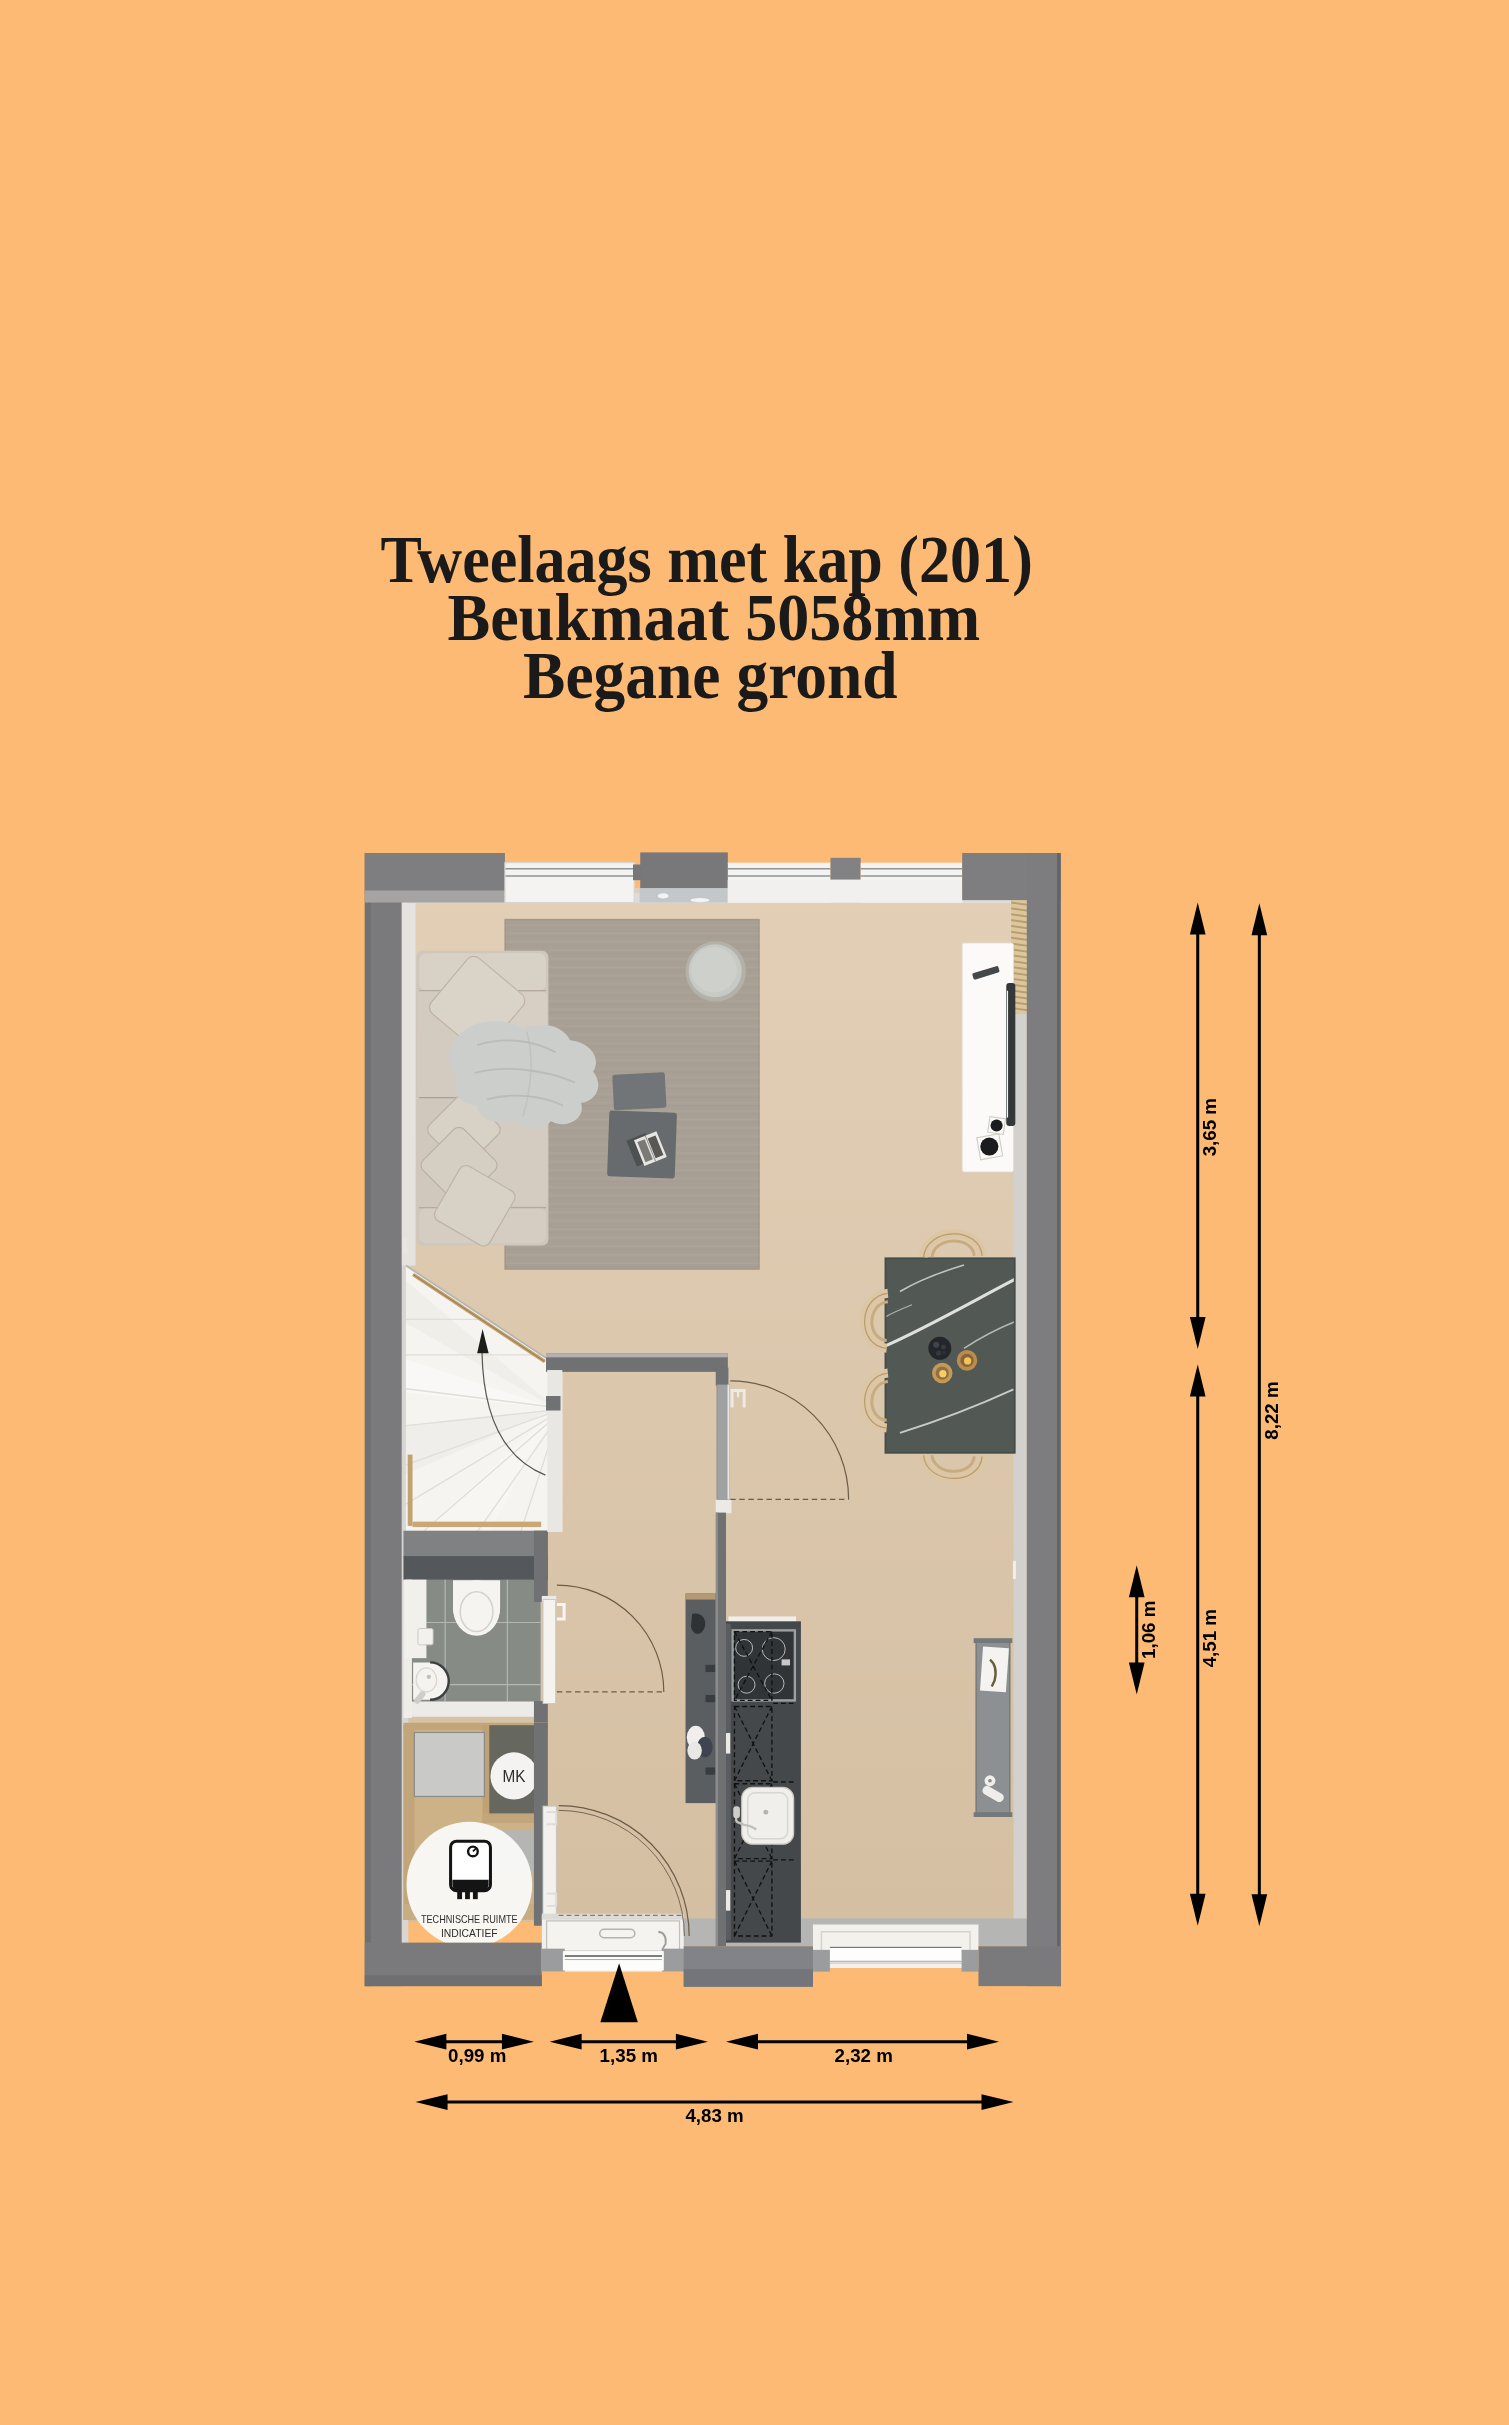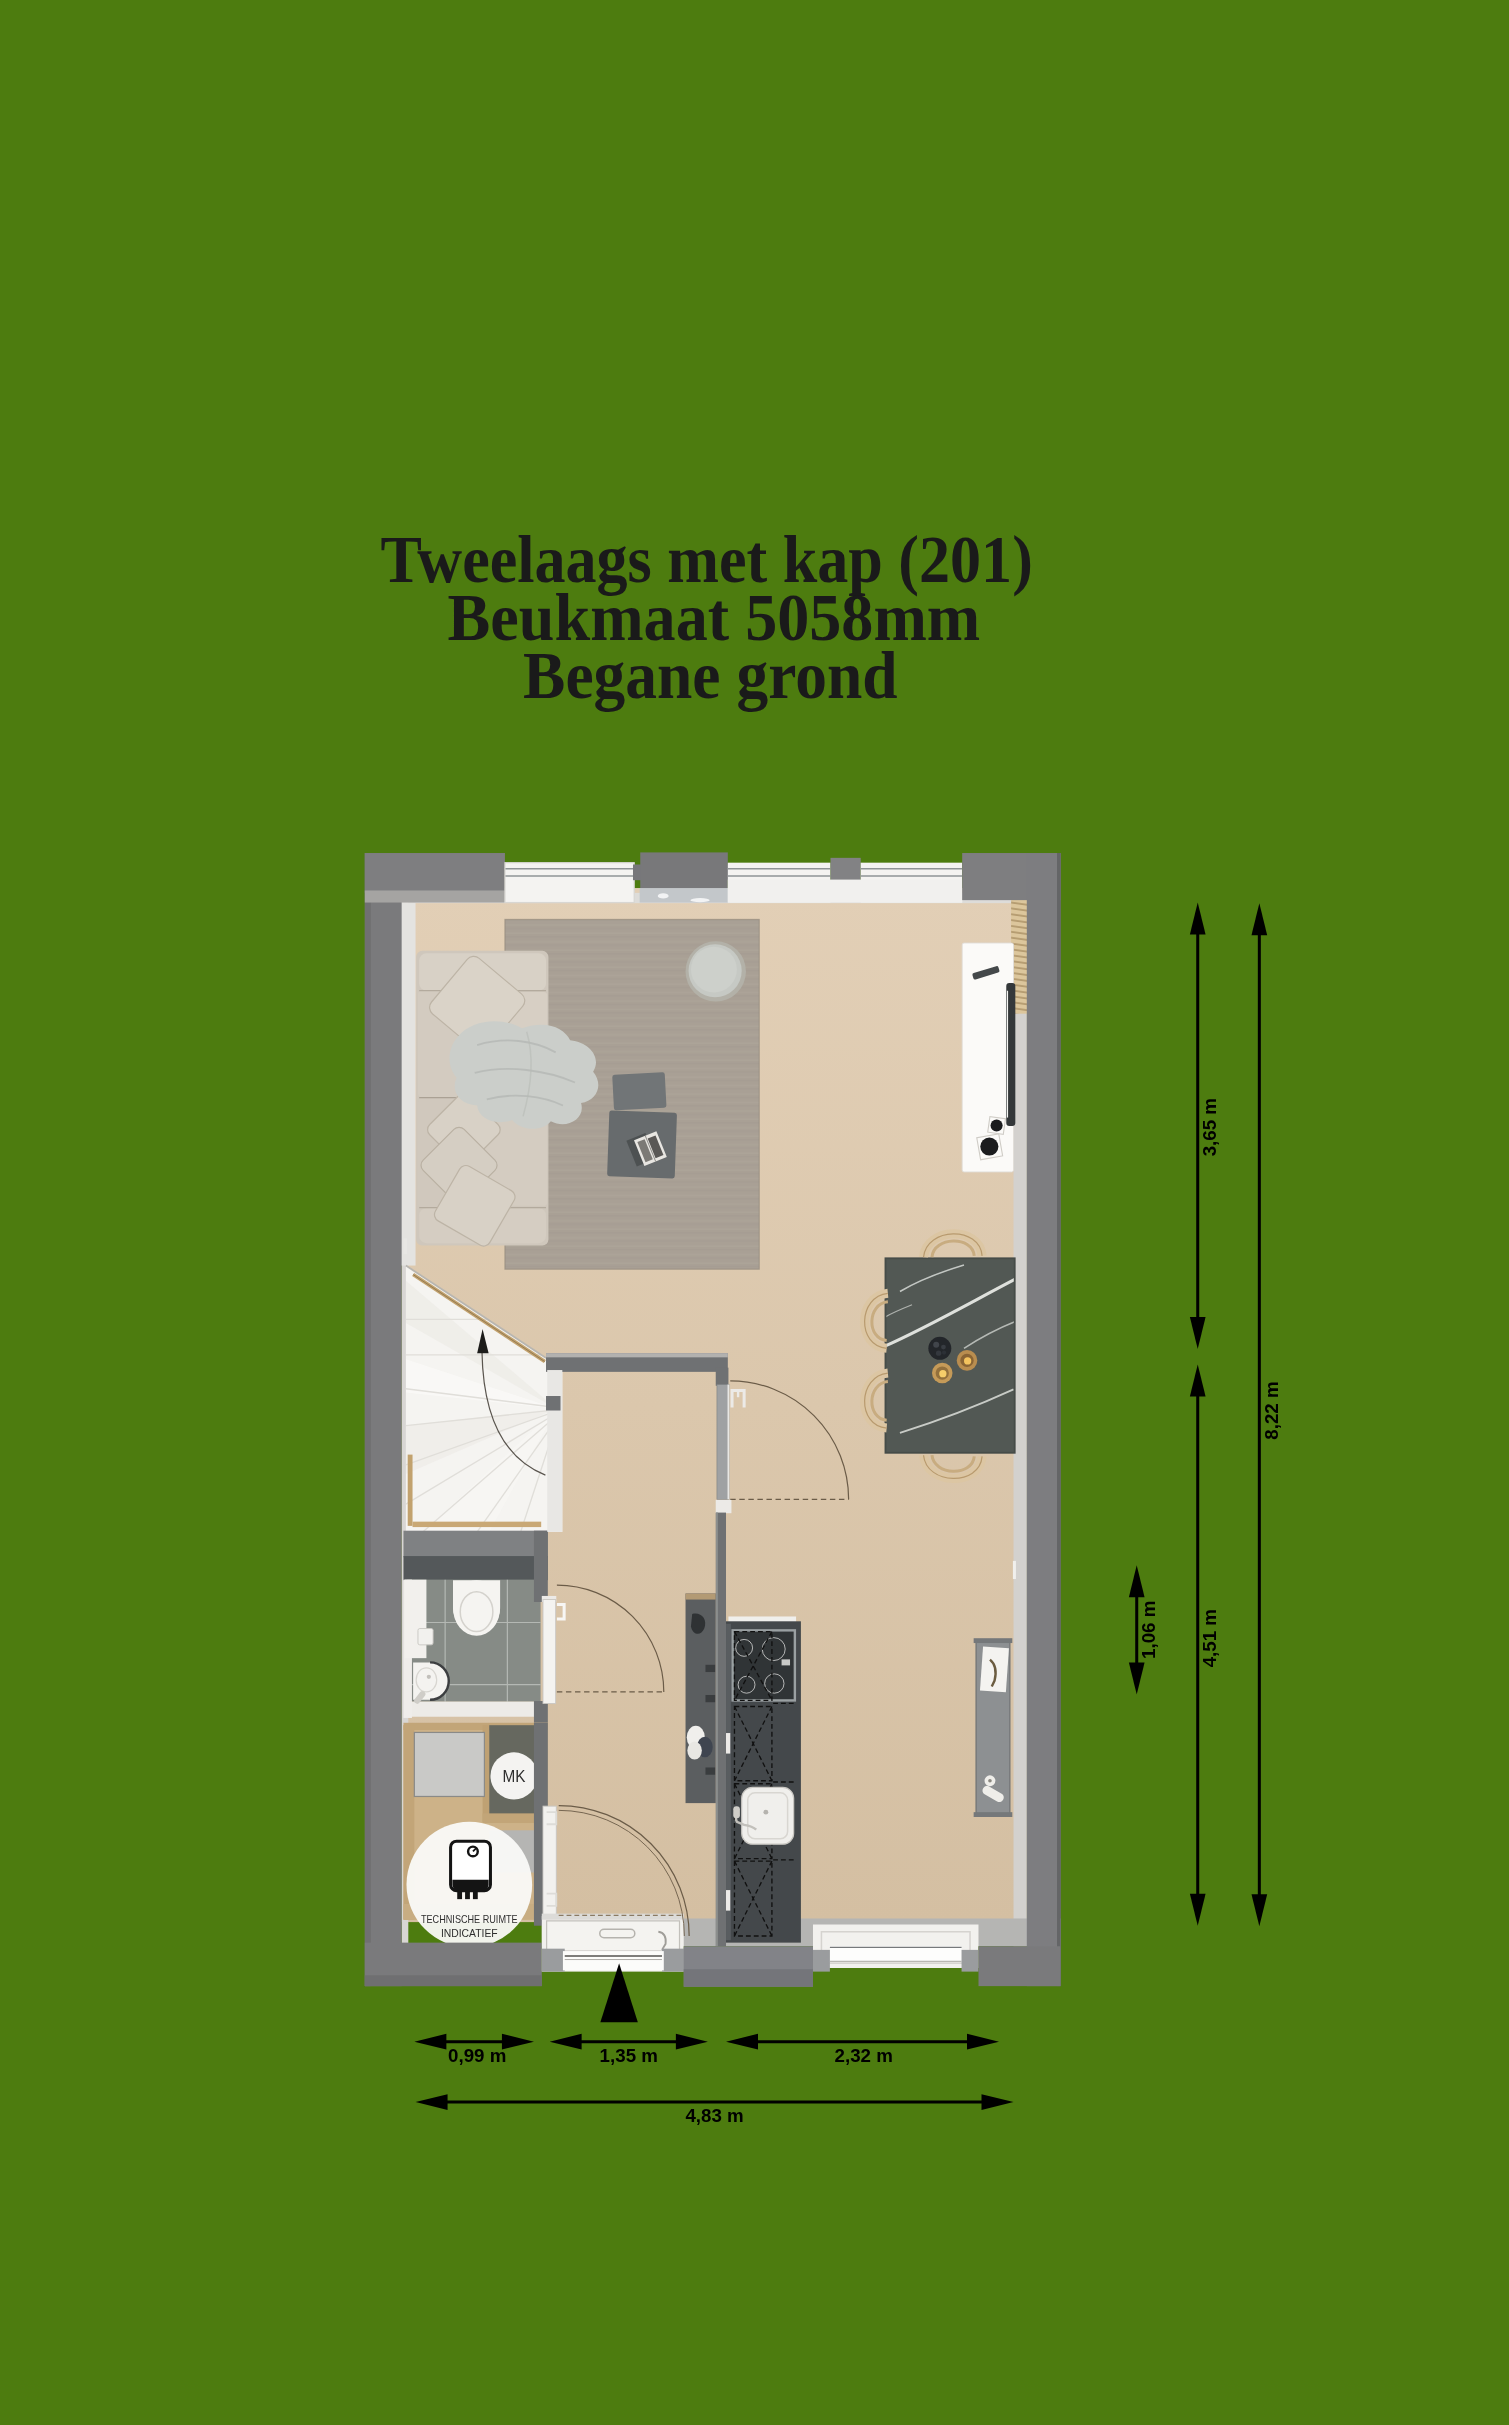--- a/index.html
+++ b/index.html
@@ -1,16 +1,16 @@
 <!DOCTYPE html>
 <html style="font-size:9.7px"><head>
 <meta charset="utf-8">
 <style>
 html,body{margin:0;padding:0;background:#ffffff;}
-#page{position:relative;width:1510px;height:2426px;background:#4d7c0f;overflow:hidden;}
+#page{position:relative;width:1510px;height:2426px;background:#fdba74;overflow:hidden;}
 .ttl{font-family:"Liberation Serif",serif;font-weight:bold;fill:#1a1a1a;}
 .dim{font-family:"Liberation Sans",sans-serif;font-weight:bold;font-size:31px;fill:#000;}
 text{white-space:pre;}
 </style>
 </head>
 <body>
 <div id="page">
 <svg width="1510" height="2426" viewBox="0 0 2500 4016">
 <defs>
 <linearGradient id="floorg" x1="0" y1="0" x2="0" y2="1">

